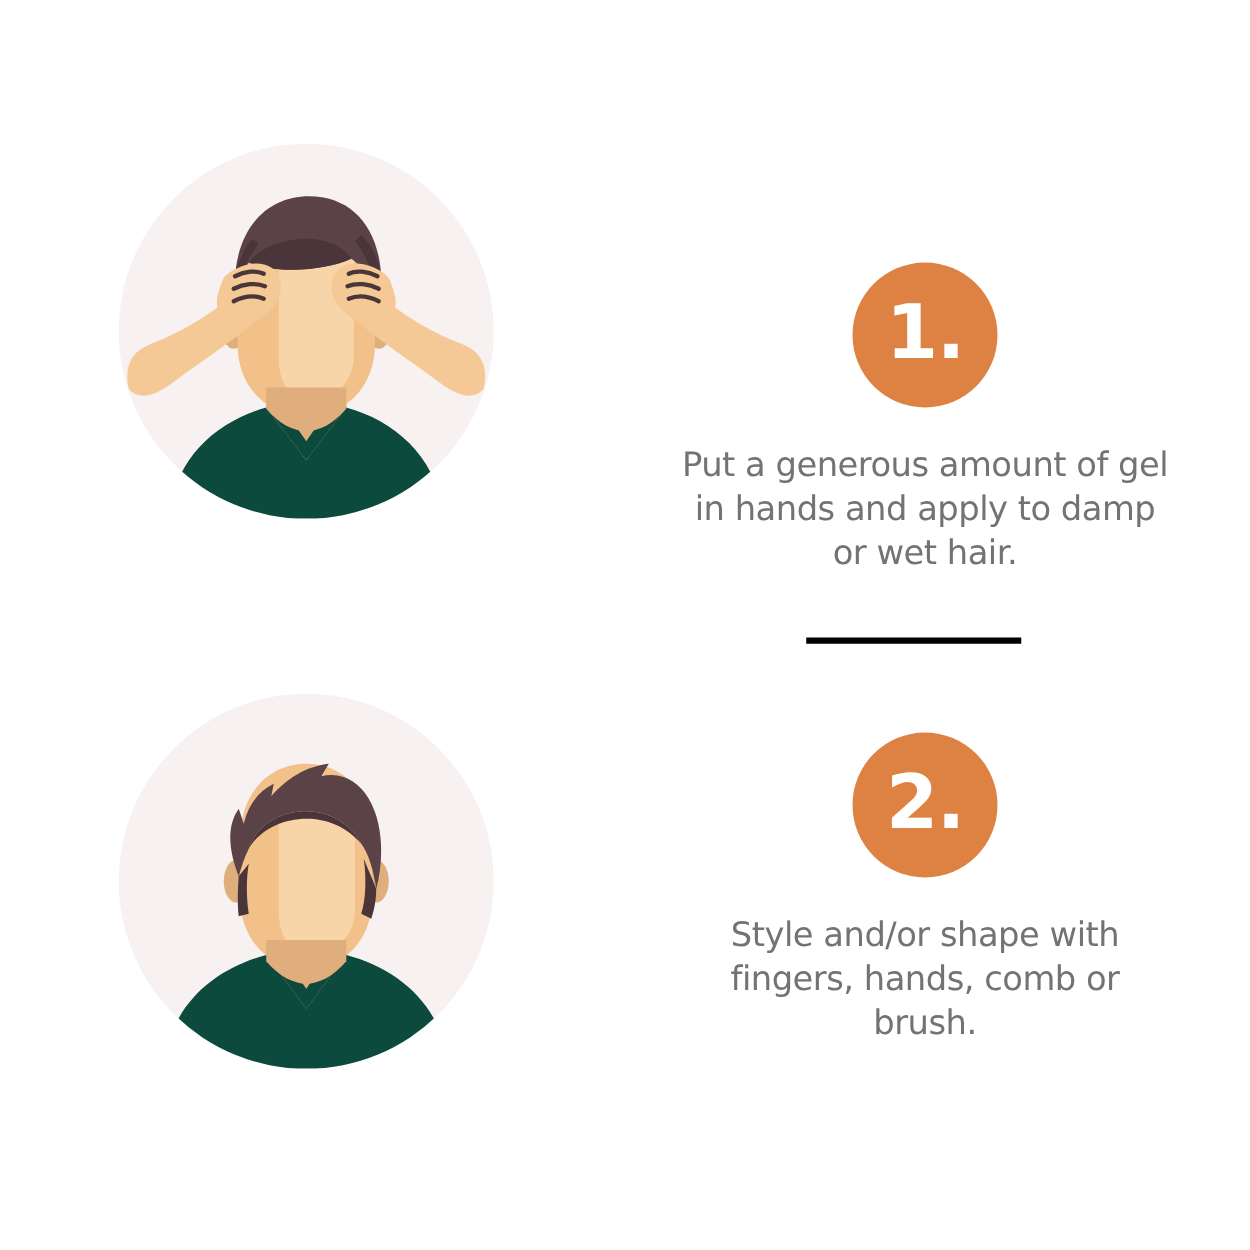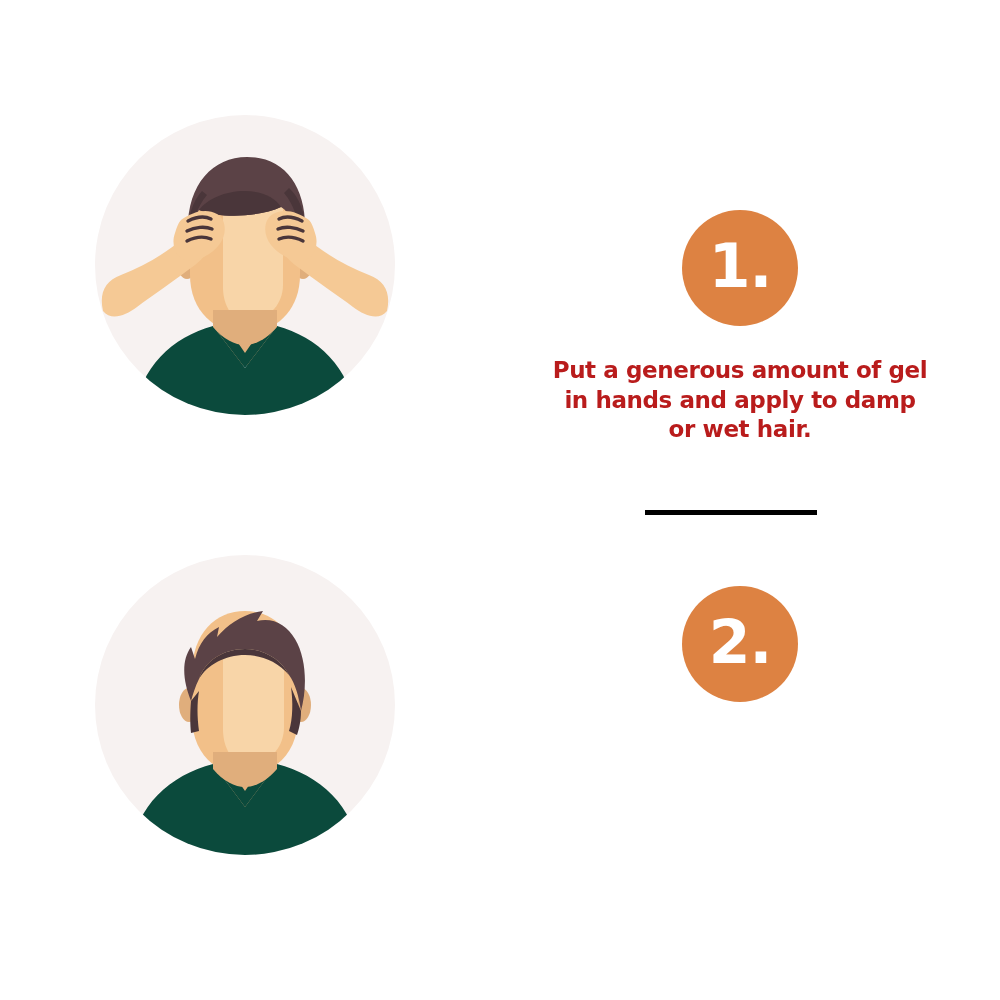--- a/index.html
+++ b/index.html
@@ -56,24 +56,24 @@
     font-weight: bold;
     font-size: 60px;
     line-height: 1;
     letter-spacing: -1px;
     transform: translateY(-2px);
   }
 
   .step-text {
     margin: 0;
     padding: 0 14px;
-    color: #b91c1c;
+    color: #737373;
     font-family: "DejaVu Sans", sans-serif;
-    font-weight: bold;
-    font-size: 23px;
+    font-weight: normal;
+    font-size: 27px;
     line-height: 1.29;
     letter-spacing: -0.4px;
     white-space: pre-line;
   }
   .step-col.one .step-text { margin-top: 30px; }
   .step-col.two .step-text { margin-top: 30px; }
 
   
   .divider {
     position: absolute;
@@ -197,15 +197,17 @@
 in hands and apply to damp
 or wet hair.</p>
   </div>
 
   <div class="divider"></div>
 
   <div class="step-col two">
     <div class="badge">
       <span class="badge-num">2.</span>
     </div>
+    <p class="step-text">Style and/or shape with
+fingers, hands, comb or brush.</p>
   </div>
 
 </div>
 
 </body></html>

